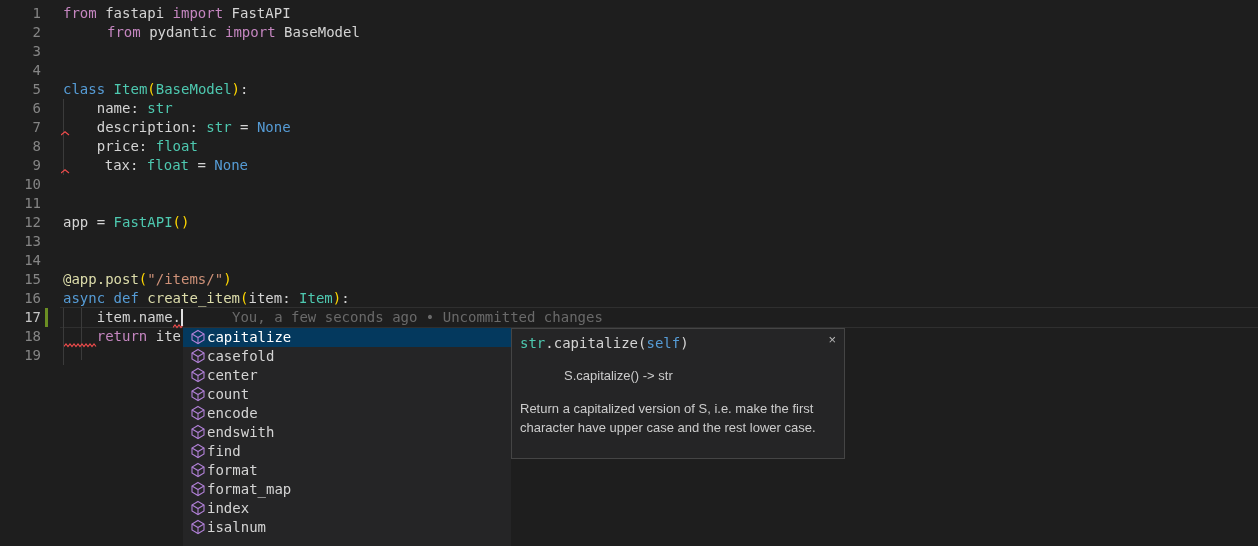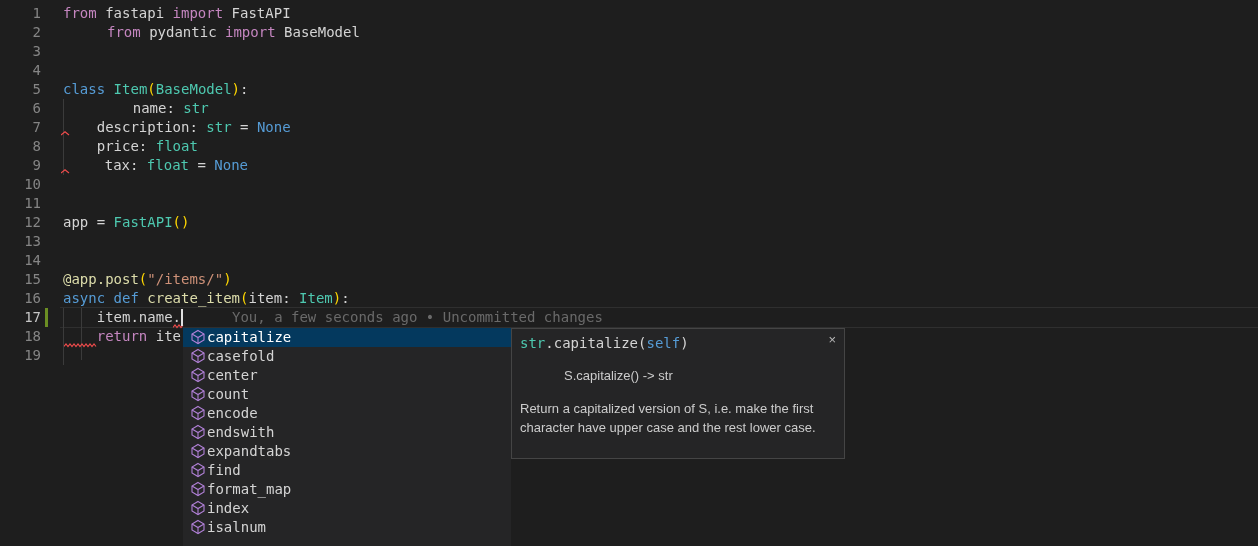--- a/index.html
+++ b/index.html
@@ -111,21 +111,21 @@
       <div class="line-number" style="top: 327px;">18</div>
       <div class="line-number" style="top: 346px;">19</div>
     </div>
 
   <div id="code-lines">
       <div class="code-line" style="top: 4px;"><span class="tk-kw">from</span><span class="tk-txt"> fastapi </span><span class="tk-kw">import</span><span class="tk-txt"> FastAPI</span></div>
       <div class="code-line" style="top: 23px; margin-left: 44px;"><span class="tk-kw">from</span><span class="tk-txt"> pydantic </span><span class="tk-kw">import</span><span class="tk-txt"> BaseModel</span></div>
       <div class="code-line" style="top: 42px;"></div>
       <div class="code-line" style="top: 61px;"></div>
       <div class="code-line" style="top: 80px;"><span class="tk-ctrl">class</span><span class="tk-txt"> </span><span class="tk-type">Item</span><span class="tk-paren">(</span><span class="tk-type">BaseModel</span><span class="tk-paren">)</span><span class="tk-txt">:</span></div>
-      <div class="code-line" style="top: 99px; margin-left: 36px;"><span class="tk-txt">    name: </span><span class="tk-type">str</span></div>
+      <div class="code-line" style="top: 99px;"><span class="tk-txt">    name: </span><span class="tk-type">str</span></div>
       <div class="code-line" style="top: 118px;"><span class="tk-txt">    description: </span><span class="tk-type">str</span><span class="tk-txt"> = </span><span class="tk-ctrl">None</span></div>
       <div class="code-line" style="top: 137px;"><span class="tk-txt">    price: </span><span class="tk-type">float</span></div>
       <div class="code-line" style="top: 156px; padding-left: 8px;"><span class="tk-txt">    tax: </span><span class="tk-type">float</span><span class="tk-txt"> = </span><span class="tk-ctrl">None</span></div>
       <div class="code-line" style="top: 175px;"></div>
       <div class="code-line" style="top: 194px;"></div>
       <div class="code-line" style="top: 213px;"><span class="tk-txt">app = </span><span class="tk-type">FastAPI</span><span class="tk-paren">()</span></div>
       <div class="code-line" style="top: 232px;"></div>
       <div class="code-line" style="top: 251px;"></div>
       <div class="code-line" style="top: 270px;"><span class="tk-fn">@app.post</span><span class="tk-paren">(</span><span class="tk-str">"/items/"</span><span class="tk-paren">)</span></div>
       <div class="code-line" style="top: 289px;"><span class="tk-ctrl">async</span><span class="tk-txt"> </span><span class="tk-ctrl">def</span><span class="tk-txt"> </span><span class="tk-fn">create_item</span><span class="tk-paren">(</span><span class="tk-txt">item: </span><span class="tk-type">Item</span><span class="tk-paren">)</span><span class="tk-txt">:</span></div>
@@ -198,28 +198,28 @@
           <path d="M8 1.5 L14 5 L14 11 L8 14.5 L2 11 L2 5 Z"></path>
           <path d="M2 5 L8 8.5 L14 5 M8 8.5 L8 14.5"></path>
         </svg>
         <span class="s-label">endswith</span>
       </div>
       <div class="suggest-row">
         <svg class="s-icon" viewBox="0 0 16 16">
           <path d="M8 1.5 L14 5 L14 11 L8 14.5 L2 11 L2 5 Z"></path>
           <path d="M2 5 L8 8.5 L14 5 M8 8.5 L8 14.5"></path>
         </svg>
-        <span class="s-label">expandtabs</span>
-      </div>
-      <div class="suggest-row">
-        <svg class="s-icon" viewBox="0 0 16 16">
-          <path d="M8 1.5 L14 5 L14 11 L8 14.5 L2 11 L2 5 Z"></path>
-          <path d="M2 5 L8 8.5 L14 5 M8 8.5 L8 14.5"></path>
-        </svg>
         <span class="s-label">find</span>
+      </div>
+      <div class="suggest-row">
+        <svg class="s-icon" viewBox="0 0 16 16">
+          <path d="M8 1.5 L14 5 L14 11 L8 14.5 L2 11 L2 5 Z"></path>
+          <path d="M2 5 L8 8.5 L14 5 M8 8.5 L8 14.5"></path>
+        </svg>
+        <span class="s-label">format</span>
       </div>
       <div class="suggest-row">
         <svg class="s-icon" viewBox="0 0 16 16">
           <path d="M8 1.5 L14 5 L14 11 L8 14.5 L2 11 L2 5 Z"></path>
           <path d="M2 5 L8 8.5 L14 5 M8 8.5 L8 14.5"></path>
         </svg>
         <span class="s-label">format_map</span>
       </div>
       <div class="suggest-row">
         <svg class="s-icon" viewBox="0 0 16 16">

